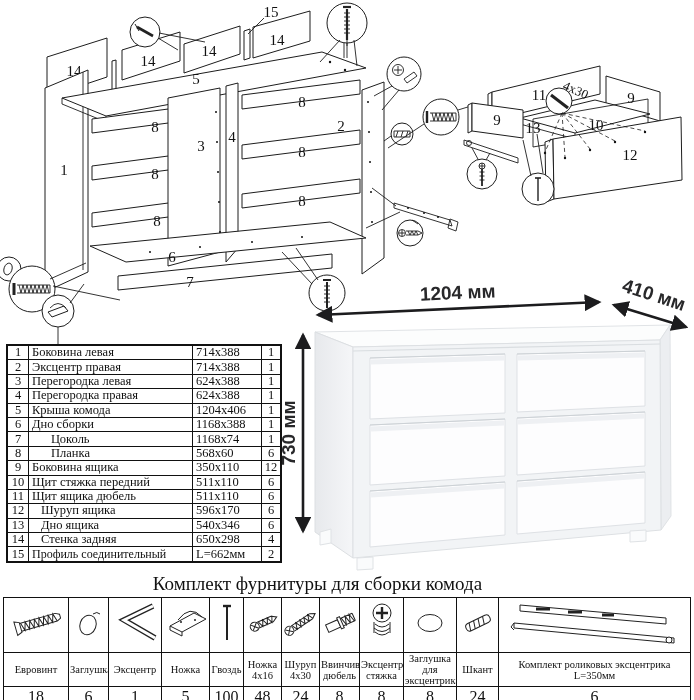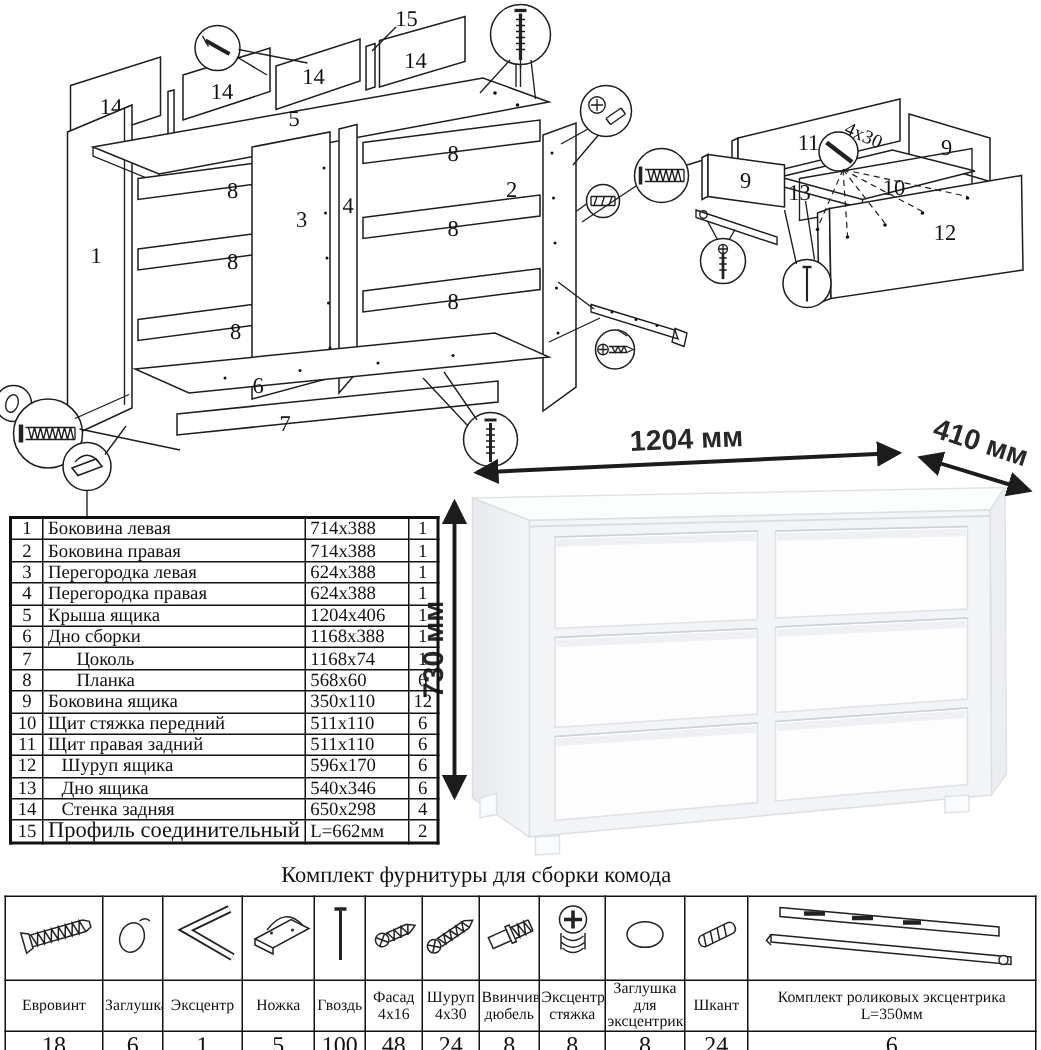--- a/index.html
+++ b/index.html
@@ -16,23 +16,23 @@
   .dash{fill:none;stroke:#1d1d1d;stroke-width:.8;stroke-dasharray:4 3;}
   
   #parts{position:absolute;left:6px;top:344px;border-collapse:collapse;table-layout:fixed;border:2px solid #111;}
   #parts td{border:1px solid #111;font-size:12.5px;line-height:13px;height:13.4px;padding:0 3px;white-space:nowrap;overflow:hidden;}
   #parts td:nth-child(1){width:20px;text-align:center;padding:0;}
   #parts td:nth-child(2){width:138px;}
   #parts td:nth-child(3){width:62px;}
   #parts td:nth-child(4){width:18px;text-align:center;padding:0;}
   #parts tr:nth-child(7) td:nth-child(2),#parts tr:nth-child(8) td:nth-child(2){padding-left:22px;}
   #parts tr:nth-child(12) td:nth-child(2),#parts tr:nth-child(13) td:nth-child(2),#parts tr:nth-child(14) td:nth-child(2){padding-left:12px;}
-  #parts tr:nth-child(15) td:nth-child(2){font-size:15px;}
+  #parts tr:nth-child(15) td:nth-child(2){font-size:12px;}
   
-  #hw-title{position:absolute;left:0;top:573px;width:635px;text-align:center;font-size:15px;line-height:22px;}
+  #hw-title{position:absolute;left:0;top:573px;width:635px;text-align:center;font-size:19px;line-height:22px;}
   #hw{position:absolute;left:3px;top:597px;width:688px;border-collapse:collapse;table-layout:fixed;border:1.5px solid #111;}
   #hw td{border:1px solid #111;text-align:center;vertical-align:middle;padding:0;overflow:hidden;}
   #hw tr.icons td{height:52px;}
   #hw tr.names td{height:30px;font-size:10.5px;line-height:11px;padding:0 1px;}
   #hw tr.qty td{height:19px;font-size:16px;}
 </style>
 </head>
 <body>
 
 
@@ -303,39 +303,39 @@
 <table id="parts">
   <tbody>
       <tr>
         <td>1</td>
         <td>Боковина левая</td>
         <td>714x388</td>
         <td>1</td>
       </tr>
       <tr>
         <td>2</td>
-        <td>Боковина правая</td>
+        <td>Эксцентр правая</td>
         <td>714x388</td>
         <td>1</td>
       </tr>
       <tr>
         <td>3</td>
         <td>Перегородка левая</td>
         <td>624x388</td>
         <td>1</td>
       </tr>
       <tr>
         <td>4</td>
         <td>Перегородка правая</td>
         <td>624x388</td>
         <td>1</td>
       </tr>
       <tr>
         <td>5</td>
-        <td>Крыша ящика</td>
+        <td>Крыша комода</td>
         <td>1204x406</td>
         <td>1</td>
       </tr>
       <tr>
         <td>6</td>
         <td>Дно сборки</td>
         <td>1168x388</td>
         <td>1</td>
       </tr>
       <tr>
@@ -357,21 +357,21 @@
         <td>12</td>
       </tr>
       <tr>
         <td>10</td>
         <td>Щит стяжка передний</td>
         <td>511x110</td>
         <td>6</td>
       </tr>
       <tr>
         <td>11</td>
-        <td>Щит правая задний</td>
+        <td>Щит ящика дюбель</td>
         <td>511x110</td>
         <td>6</td>
       </tr>
       <tr>
         <td>12</td>
         <td>Шуруп ящика</td>
         <td>596x170</td>
         <td>6</td>
       </tr>
       <tr>
@@ -506,21 +506,21 @@
         <path d="M8,25 l-3,4 3,3" fill="none" stroke="#222"></path>
       </svg>
     </td>
   </tr>
   <tr class="names">
     <td>Евровинт</td>
     <td>Заглушка</td>
     <td>Эксцентр</td>
     <td>Ножка</td>
     <td>Гвоздь</td>
-    <td>Фасад 4x16</td>
+    <td>Ножка 4x16</td>
     <td>Шуруп 4x30</td>
     <td>Ввинчив. дюбель</td>
     <td>Эксцентр. стяжка</td>
     <td>Заглушка для эксцентрика</td>
     <td>Шкант</td>
     <td>Комплект роликовых эксцентрика L=350мм</td>
   </tr>
   <tr class="qty">
     <td>18</td>
     <td>6</td>

